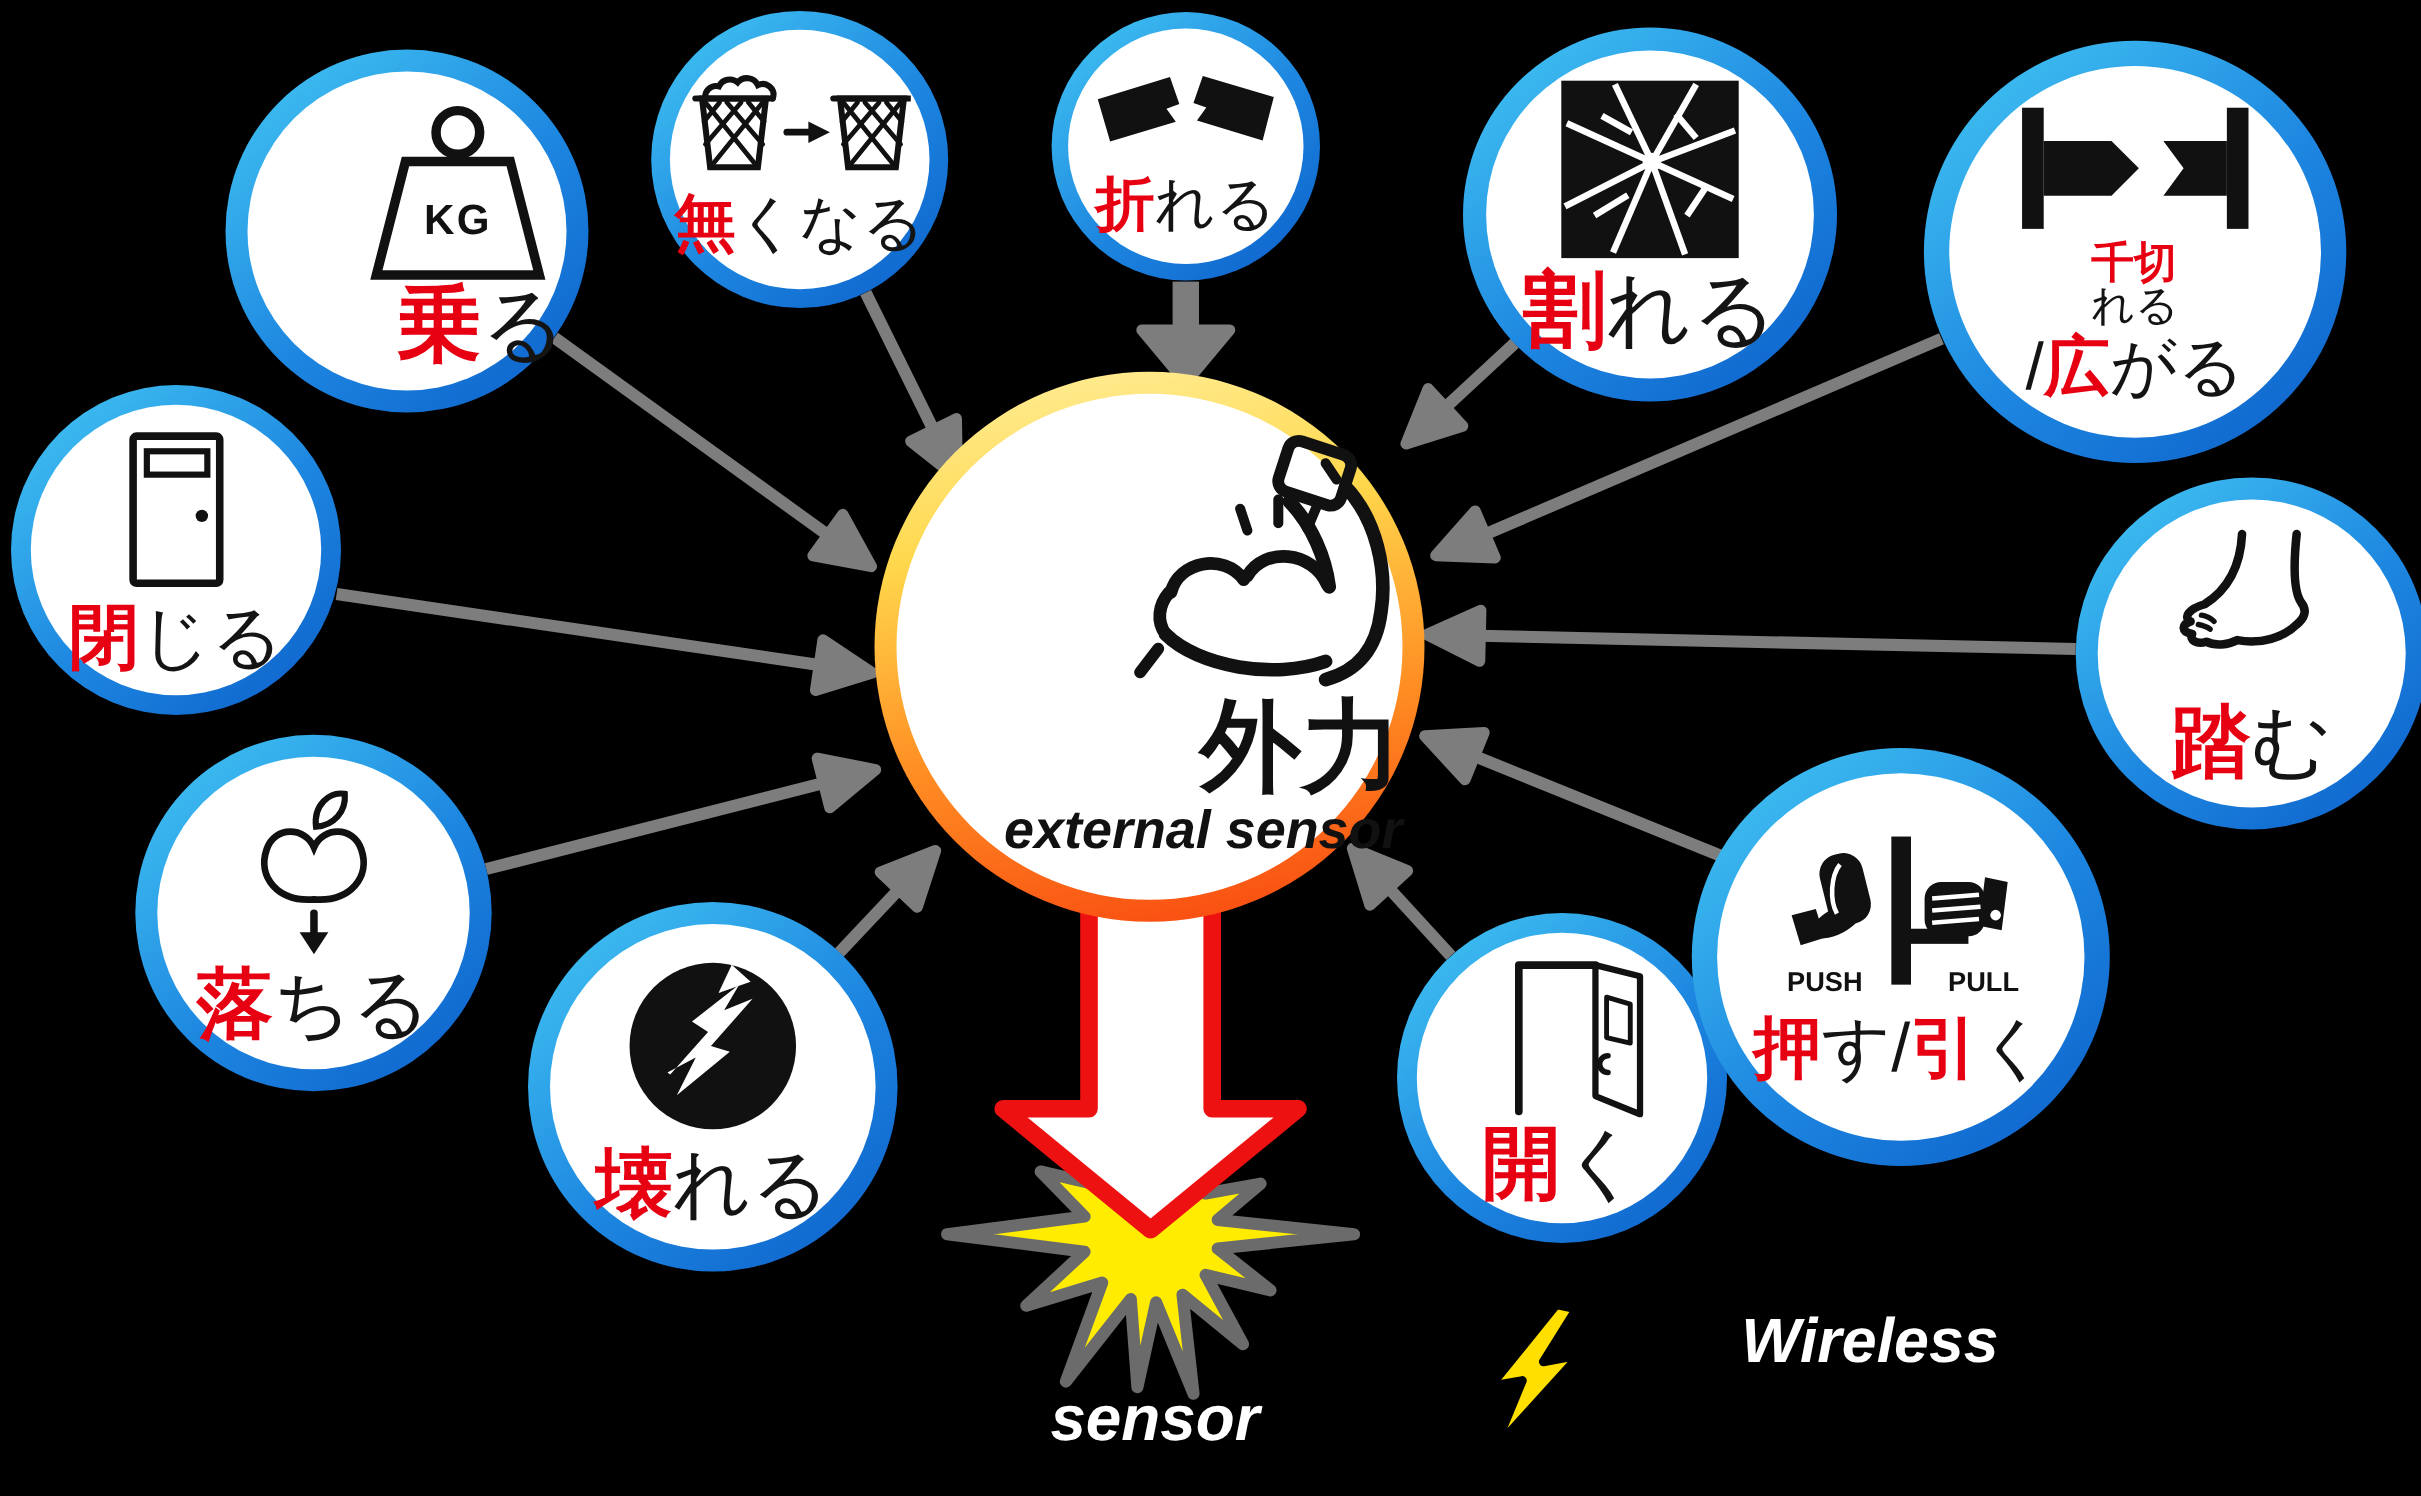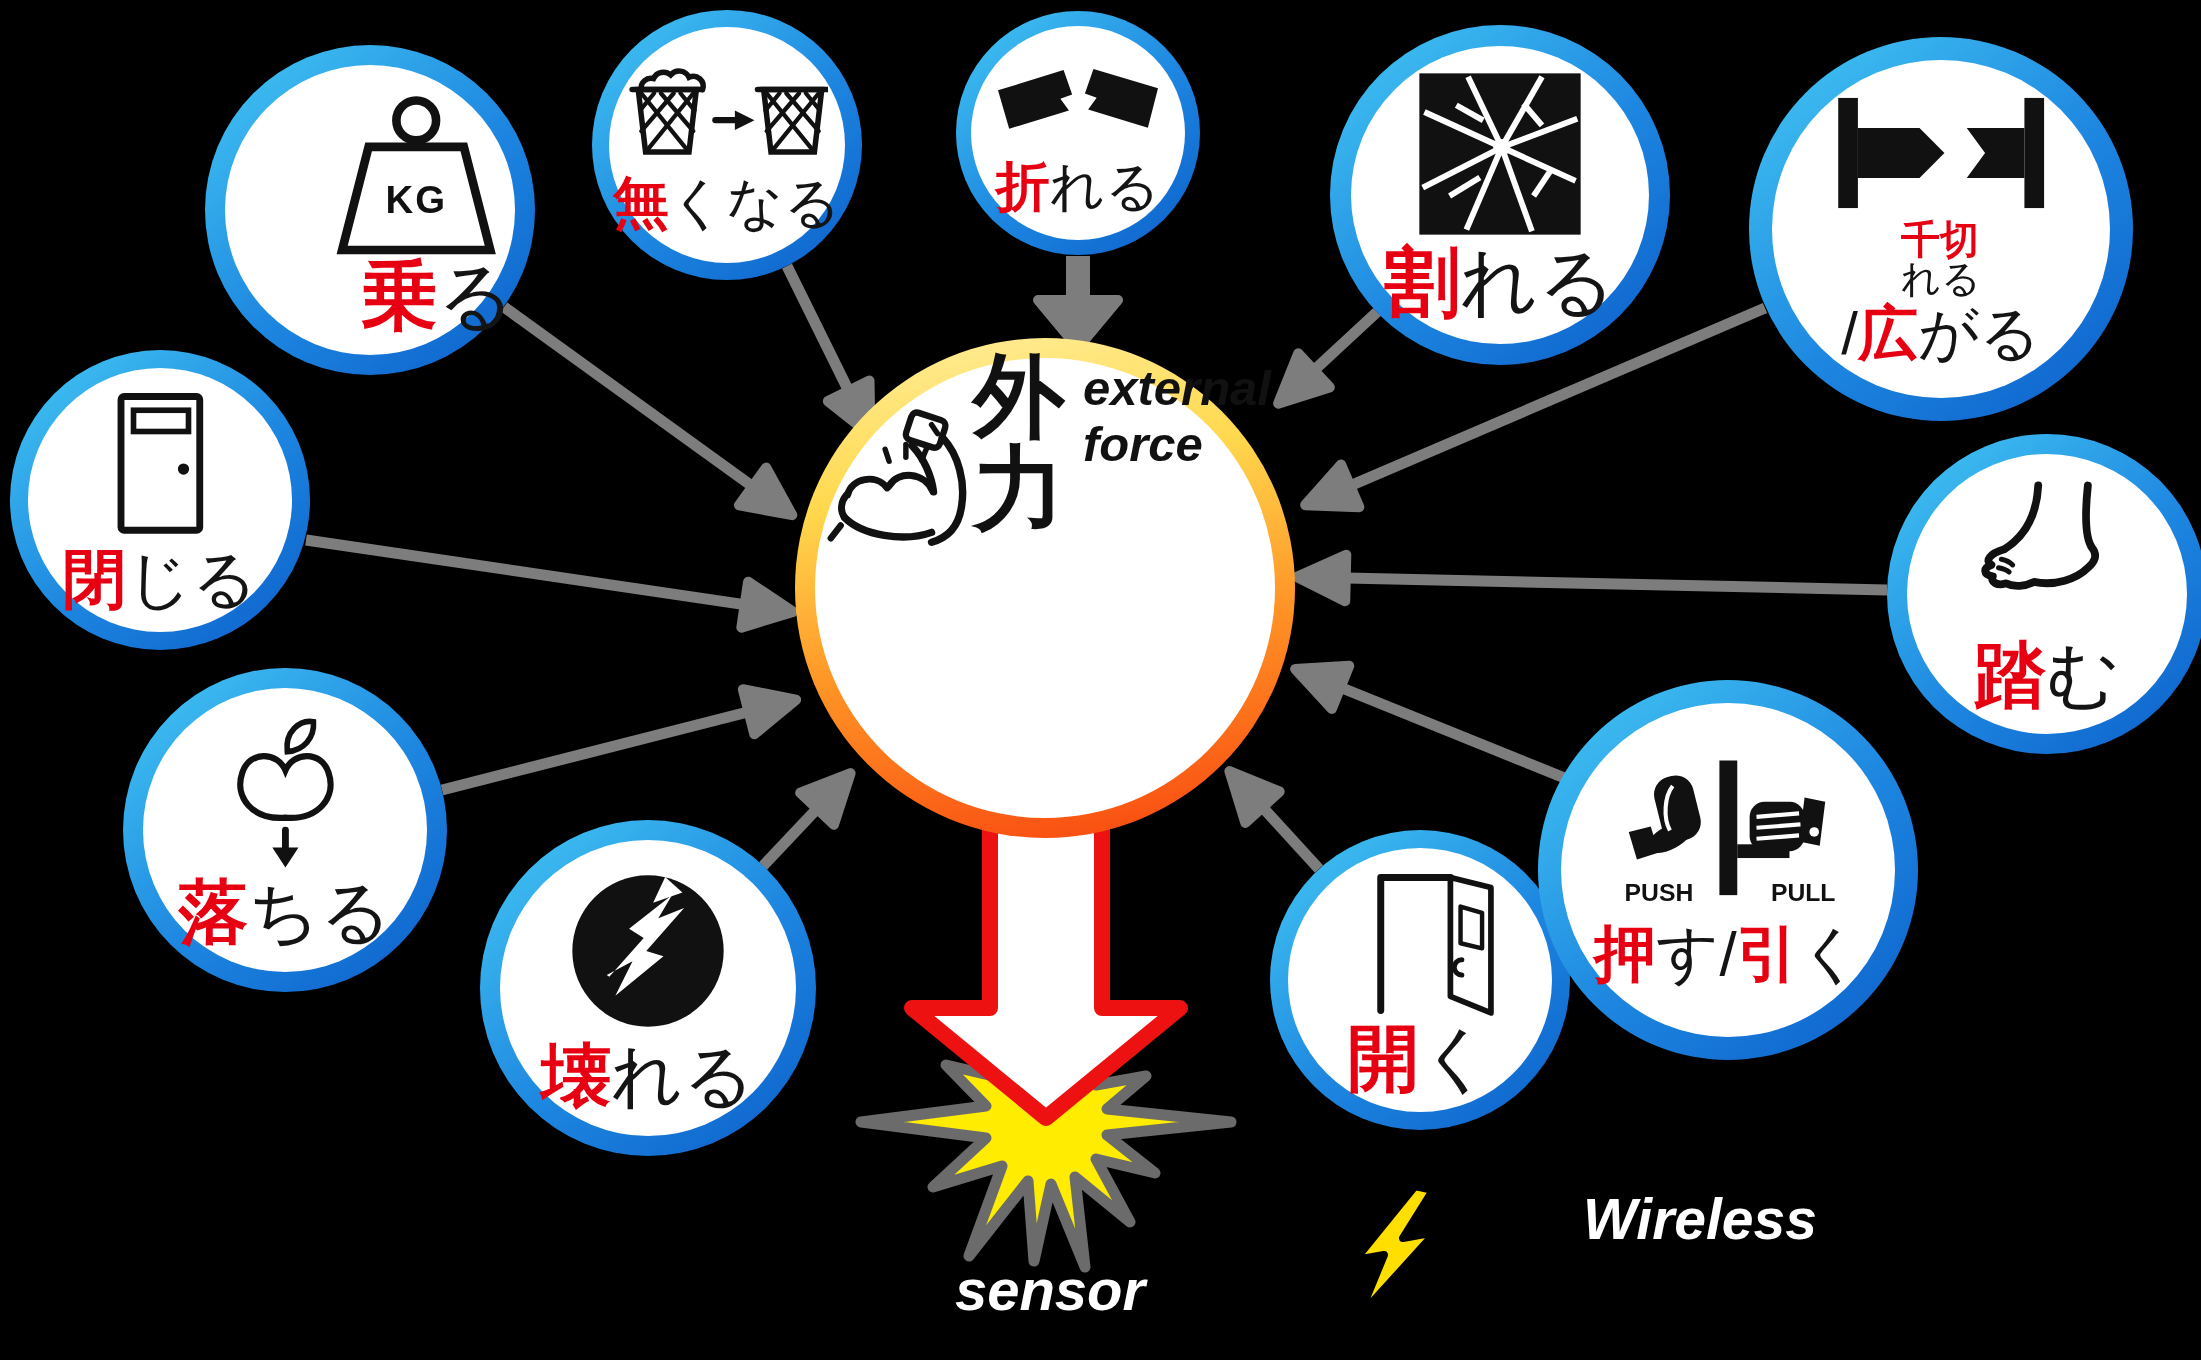--- a/index.html
+++ b/index.html
@@ -6,21 +6,21 @@
   #stage{position:relative;width:2201px;height:1360px;background:#000;overflow:hidden;
          font-family:"Liberation Sans",sans-serif;}
   #connector-layer{position:absolute;left:0;top:0;z-index:1;}
   .node{position:absolute;border-radius:50%;z-index:3;
         background:linear-gradient(140deg,#45c9f4 0%,#1d86e0 55%,#0c5ec9 100%);}
   .node .face{position:absolute;border-radius:50%;background:#fff;
         display:flex;flex-direction:column;align-items:center;justify-content:center;}
   .center-node{position:absolute;border-radius:50%;z-index:4;
         background:linear-gradient(170deg,#ffef9e 0%,#ffd84d 30%,#ff9024 62%,#f8430e 100%);}
   .center-node .face{position:absolute;border-radius:50%;background:#fff;
-        display:flex;flex-direction:row;align-items:flex-start;justify-content:center;}
+        display:flex;flex-direction:column;align-items:flex-end;justify-content:center;}
   .label{display:flex;align-items:baseline;line-height:1;white-space:nowrap;}
   .label .r{color:#e60012;font-weight:800;}
   .label .k{color:#141414;font-weight:500;}
   .icon{display:block;}
   .icon path,.icon polyline{fill:none;}
   .center-title{font-size:92px;font-weight:800;color:#111;line-height:1;margin-top:-8px;}
   .center-sub{font-size:49px;font-weight:800;font-style:italic;color:#111;margin-top:2px;}
   .bottom-text{position:absolute;color:#fff;font-style:italic;text-align:center;z-index:5;}
   #sensor-label{left:920px;top:1256px;width:260px;font-size:58px;font-weight:700;}
   #wireless-label{left:1480px;top:1182px;width:440px;font-size:57px;font-weight:600;line-height:1.3;}
@@ -67,21 +67,21 @@
         <path d="M66,176 C 74,142 124,132 146,162" stroke-width="14"></path>
         <path d="M150,158 C 168,126 222,130 238,168" stroke-width="14"></path>
         <path d="M64,176 C 52,190 50,208 60,222" stroke-width="14"></path>
         <path d="M60,222 C 96,258 180,272 236,252" stroke-width="15"></path>
         <path d="M52,238 l -20,26" stroke-width="13"></path>
         <path d="M150,108 l -8,-24" stroke-width="11"></path>
         <path d="M184,100 l 0,-26" stroke-width="11"></path>
         <path d="M216,106 l 10,-24" stroke-width="11"></path>
       </svg>
       <div class="center-title">外力</div>
-      <div class="center-sub">external force</div>
+      <div class="center-sub">external sensor</div>
     </div>
   </div>
 
   <div class="node" style="left:205px;top:45px;width:330px;height:330px;">
     <div class="face" style="inset:20px;align-items:flex-end;">
       <svg class="icon" viewBox="0 0 300 260" style="height:172px">
         <circle cx="150" cy="52" r="30" fill="none" stroke="#111" stroke-width="13"></circle>
         <polygon points="78,92 222,92 262,248 38,248" fill="#fff" stroke="#111" stroke-width="13"></polygon>
         <text x="150" y="192" text-anchor="middle" font-size="58" font-weight="bold" letter-spacing="3" fill="#111">KG</text>
       </svg>

